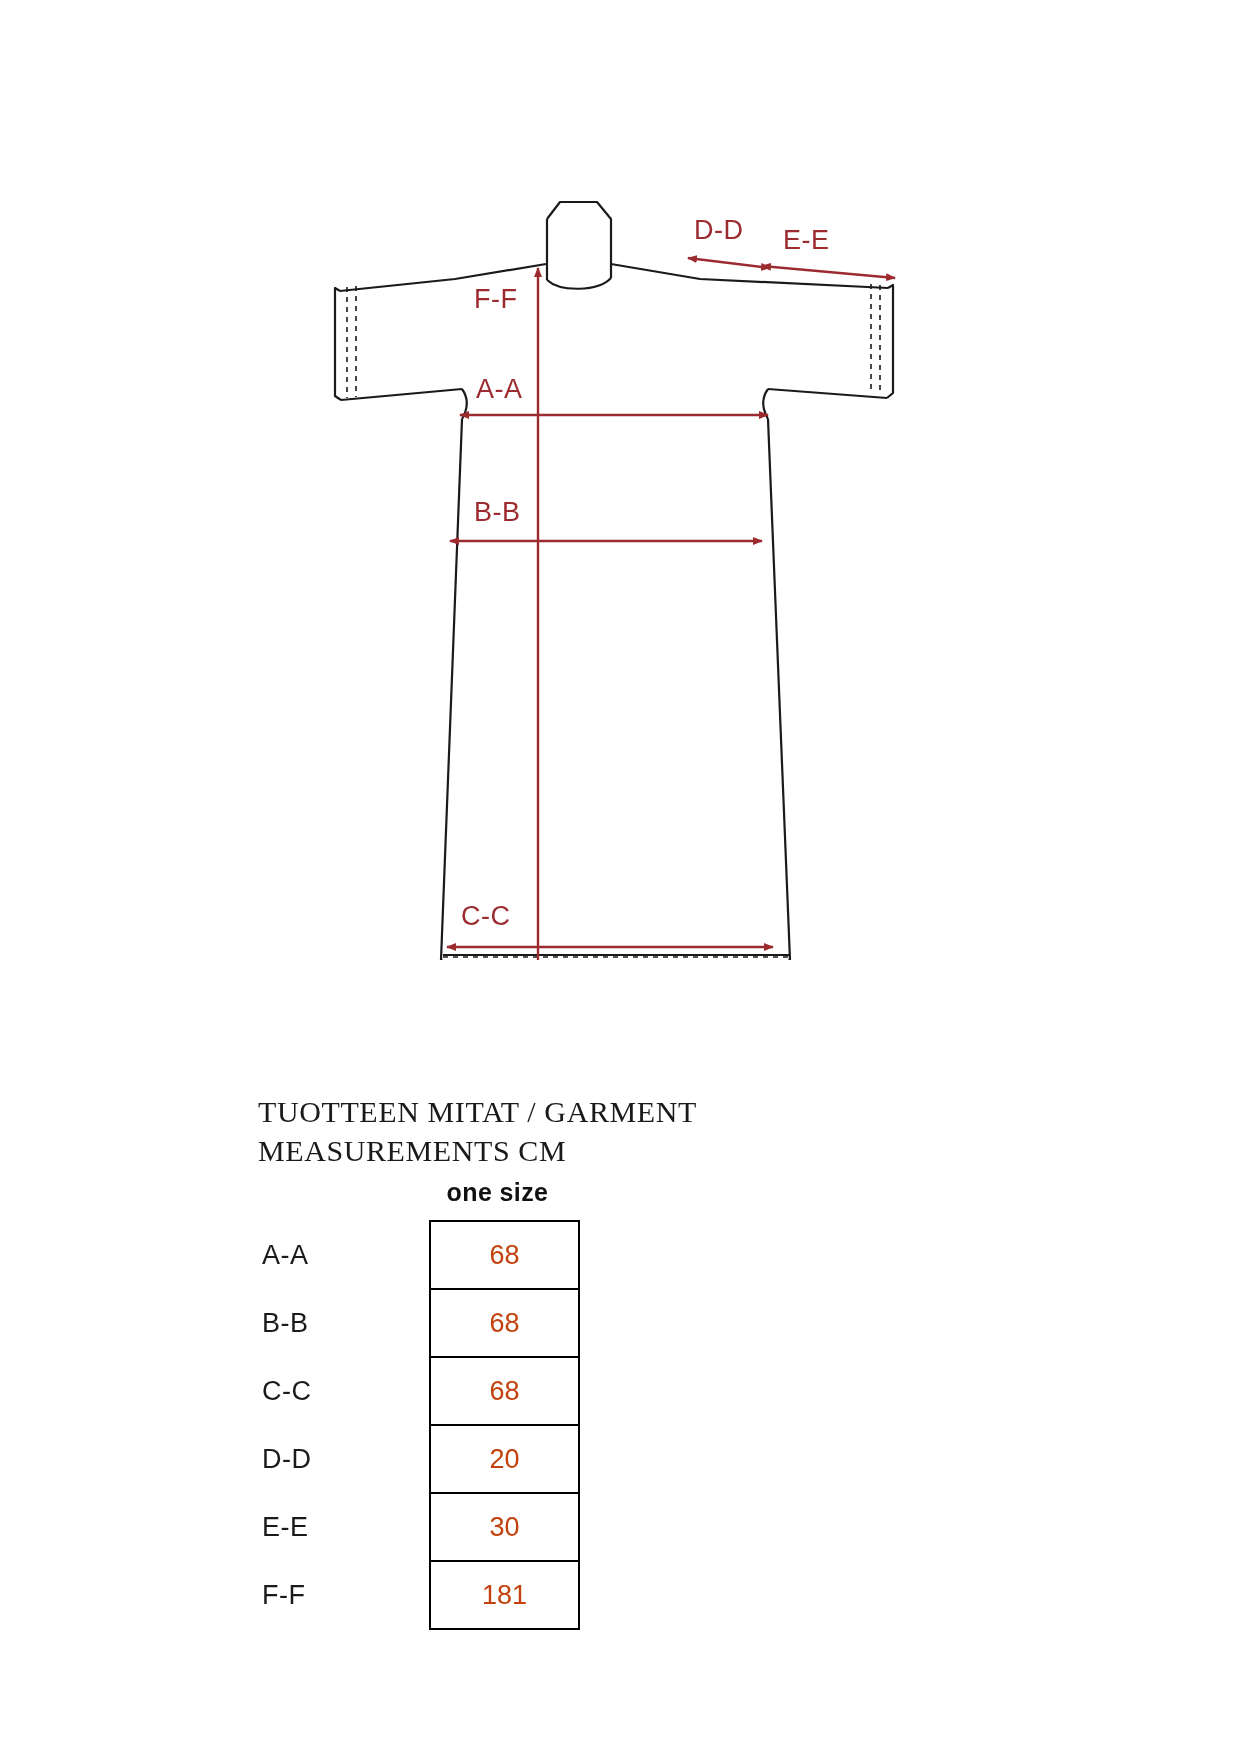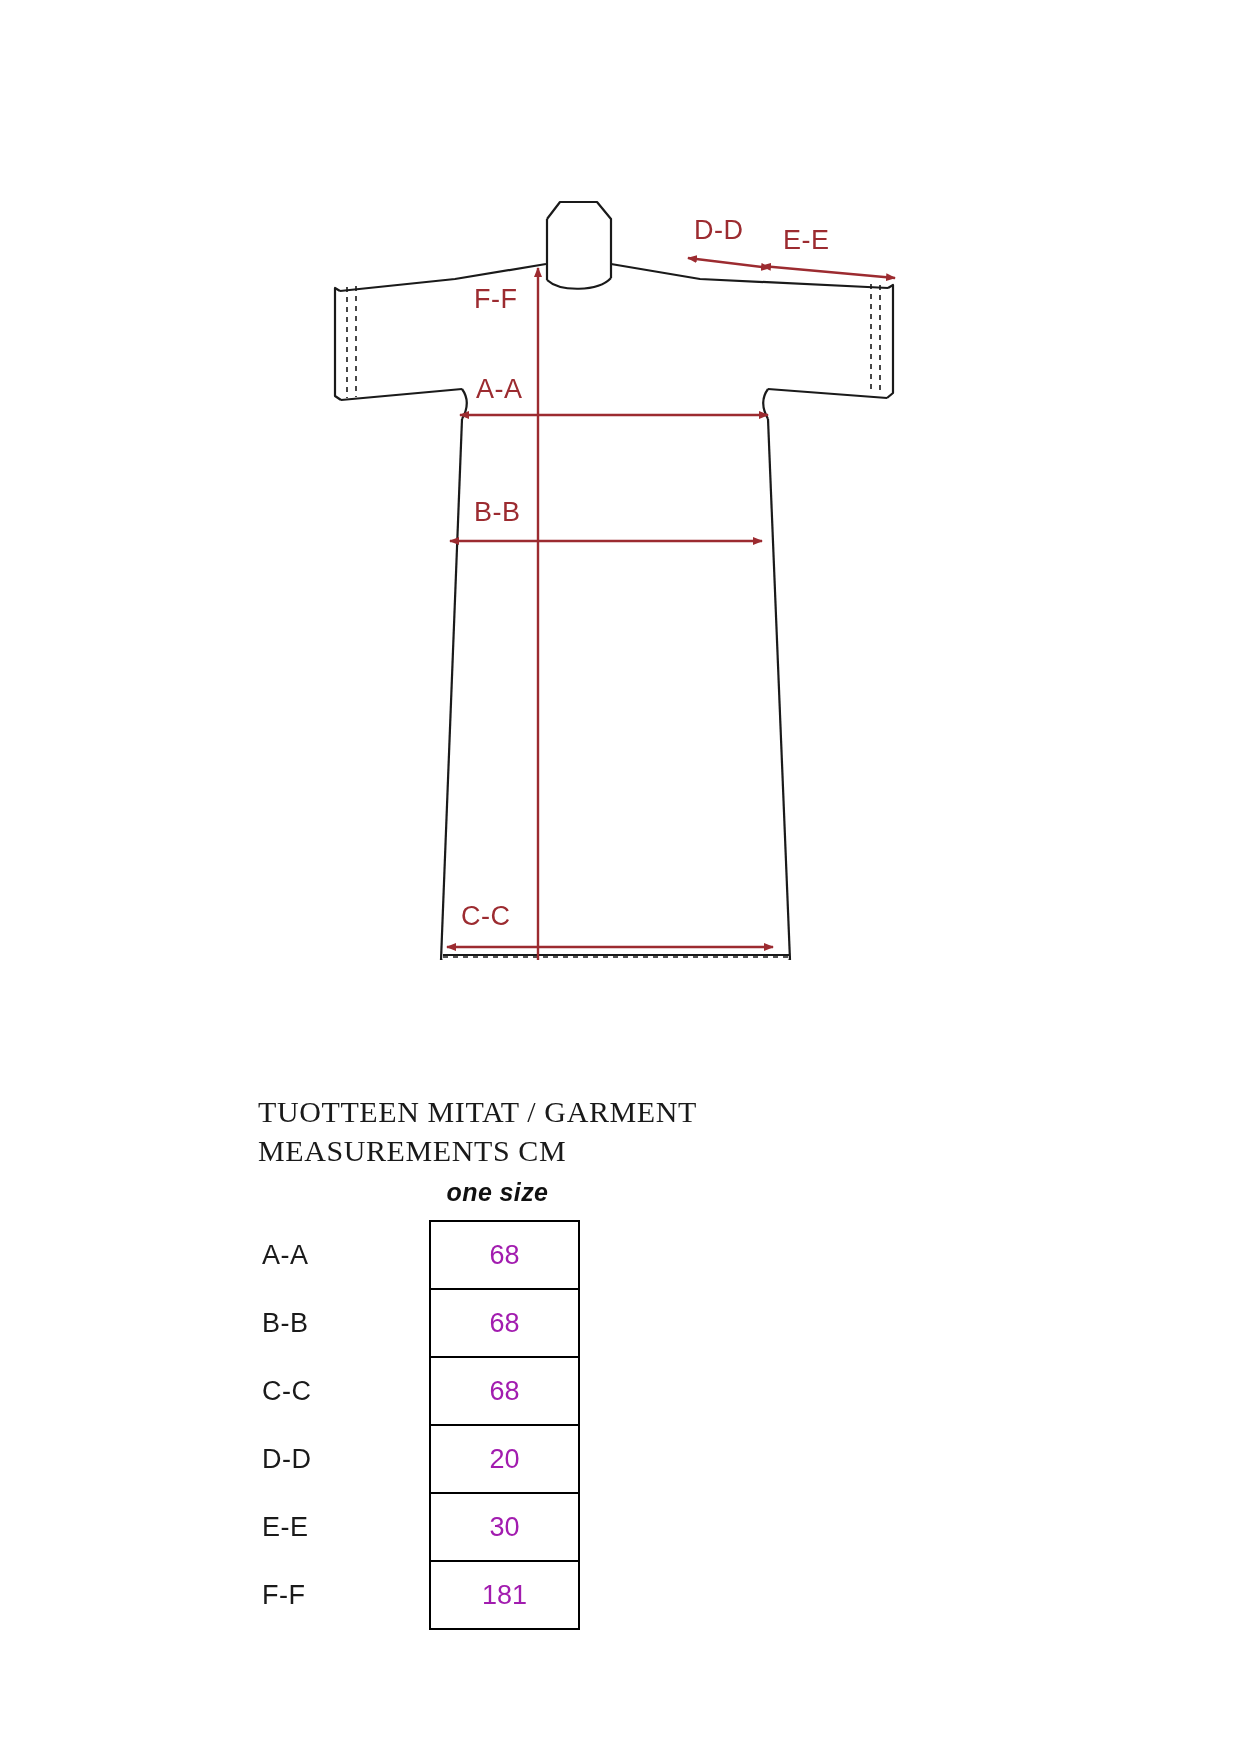--- a/index.html
+++ b/index.html
@@ -60,42 +60,41 @@
   .size-header .hdr-size {
     position: absolute;
     left: 167px;
     top: 0;
     width: 145px;
     text-align: center;
     font-size: 25px;
     font-weight: bold;
     color: #111;
     letter-spacing: 0.4px;
-    font-style: italic;
   }
   table.measures {
     border-collapse: collapse;
     margin-top: 10px;
   }
   table.measures td.rowlabel {
     width: 167px;
     border: none;
     font-size: 27px;
     color: #1a1a1a;
     padding: 0 0 0 4px;
     height: 64px;
     vertical-align: middle;
     letter-spacing: 0.5px;
   }
   table.measures td.value {
     width: 145px;
     border: 2px solid #000;
     text-align: center;
     font-size: 27px;
-    color: #a21caf;
+    color: #c2410c;
     height: 64px;
     vertical-align: middle;
   }
 </style>
 </head>
 <body>
 
 <div class="page">
 
   <div class="diagram-wrap">

